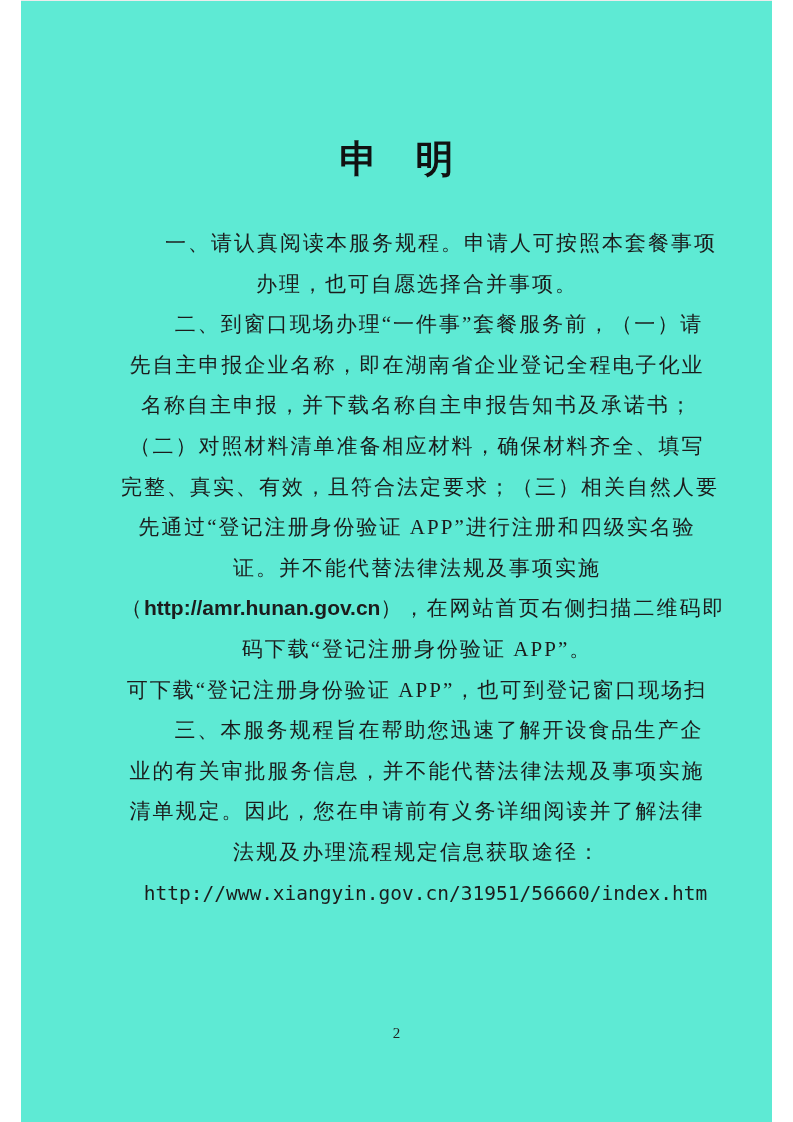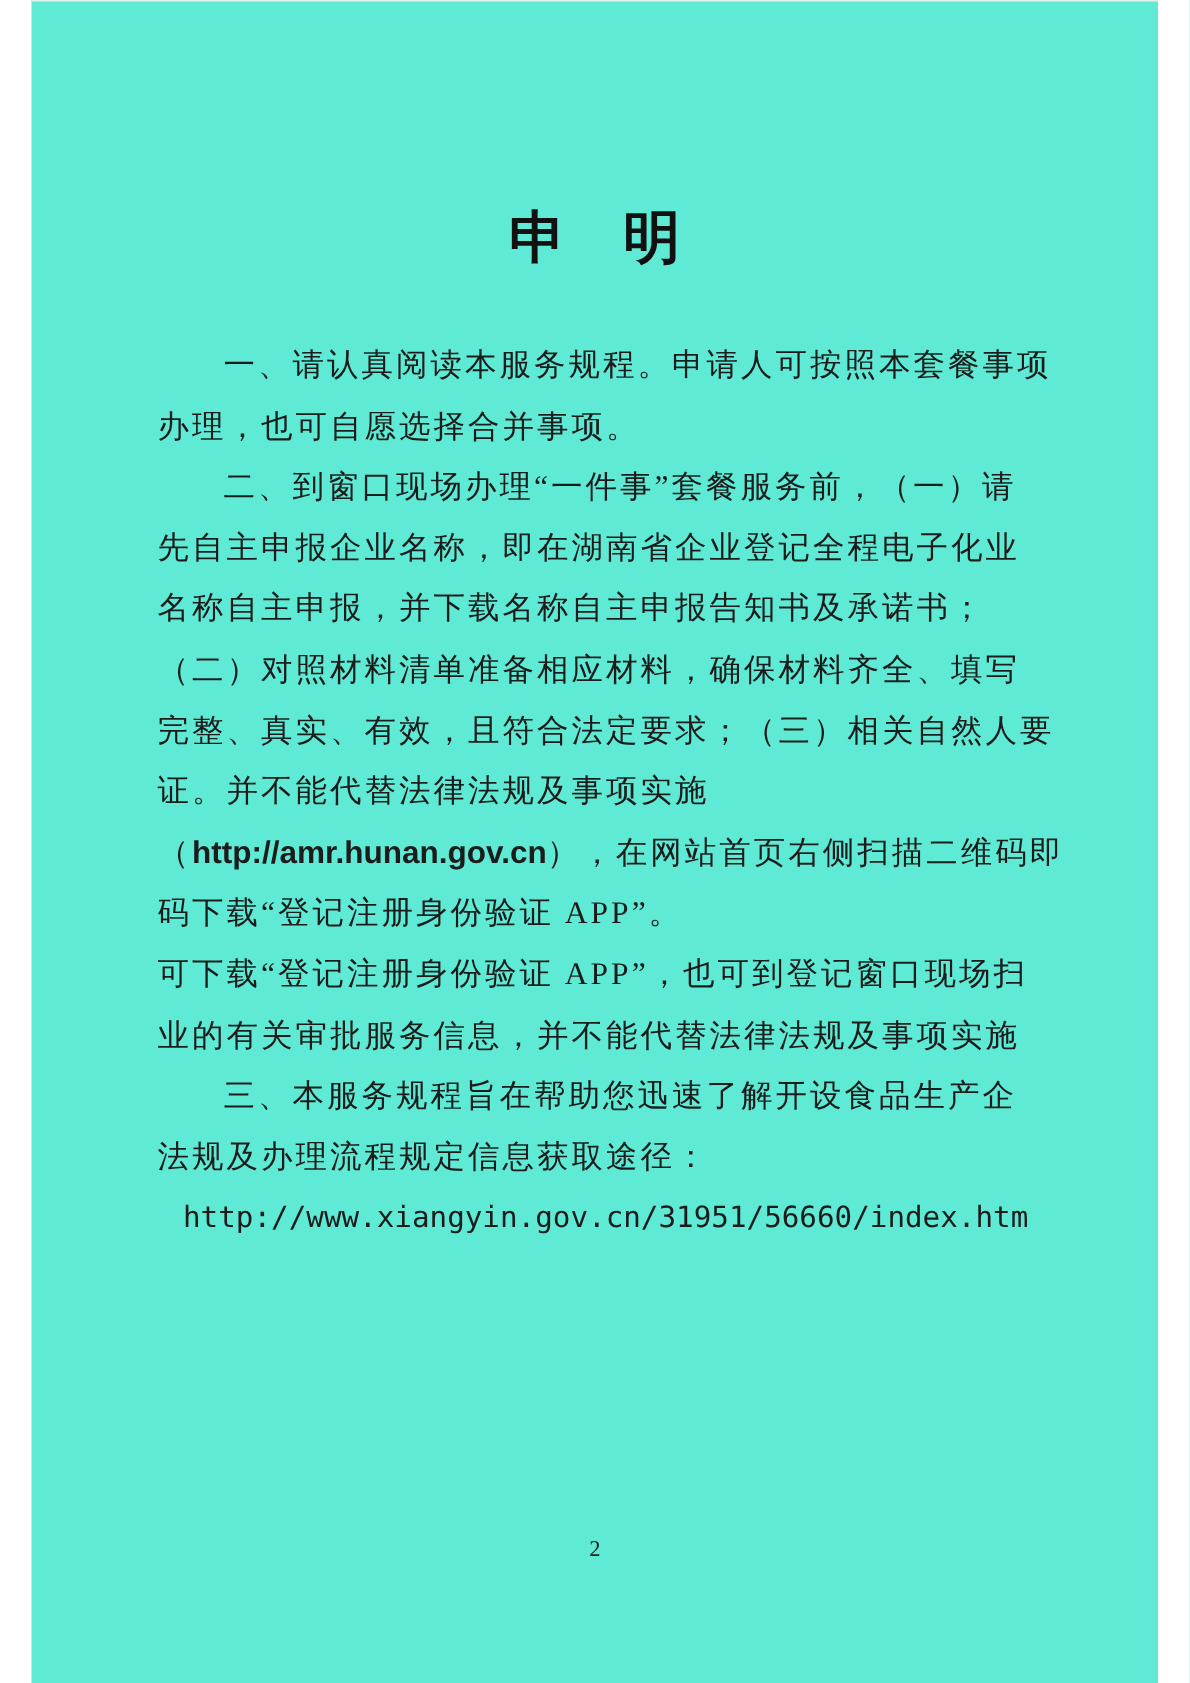--- a/index.html
+++ b/index.html
@@ -27,22 +27,23 @@
     font-size: 38px;
     font-weight: bold;
     line-height: 44px;
     letter-spacing: 0;
     color: #111111;
     font-family: "Liberation Serif", "DejaVu Serif", serif;
   }
   .doc-body {
     position: absolute;
     top: 222px;
-    left: 84px;
+    left: 100px;
     width: 592px;
+    text-align: center;
   }
   .text-line {
     white-space: pre;
     font-size: 21px;
     height: 40.6px;
     line-height: 40.6px;
     letter-spacing: 2px;
     font-family: "Liberation Serif", "DejaVu Serif", serif;
   }
   .text-line.indent {
@@ -94,33 +95,35 @@
 
     <div class="text-line"><span>先自主申报企业名称，即在湖南省企业登记全程电子化业</span></div>
 
 
     <div class="text-line"><span>名称自主申报，并下载名称自主申报告知书及承诺书；</span></div>
 
     <div class="text-line"><span>（二）对照材料清单准备相应材料，确保材料齐全、填写</span></div>
 
     <div class="text-line"><span>完整、真实、有效，且符合法定要求；（三）相关自然人要</span></div>
 
+    <div class="text-line"><span>先通过“登记注册身份验证 APP”进行注册和四级实名验</span></div>
 
     <div class="text-line"><span>证。并不能代替法律法规及事项实施</span></div>
 
     <div class="text-line"><span>（</span><span class="seg-bold-url">http://amr.hunan.gov.cn</span><span>），在网站首页右侧扫描二维码即</span></div>
 
     <div class="text-line"><span>码下载“登记注册身份验证 APP”。</span></div>
 
     <div class="text-line"><span>可下载“登记注册身份验证 APP”，也可到登记窗口现场扫</span></div>
 
+    <div class="text-line indent"><span>三、本服务规程旨在帮助您迅速了解开设食品生产企</span></div>
+
     <div class="text-line"><span>业的有关审批服务信息，并不能代替法律法规及事项实施</span></div>
 
-    <div class="text-line indent"><span>三、本服务规程旨在帮助您迅速了解开设食品生产企</span></div>
-
+    <div class="text-line"><span>清单规定。因此，您在申请前有义务详细阅读并了解法律</span></div>
 
     <div class="text-line"><span>法规及办理流程规定信息获取途径：</span></div>
 
     <div class="text-line url-line"><span class="seg-mono">http://www.xiangyin.gov.cn/31951/56660/index.htm</span></div>
 
   </div>
 
   <div class="page-number">2</div>
 
 </div>

